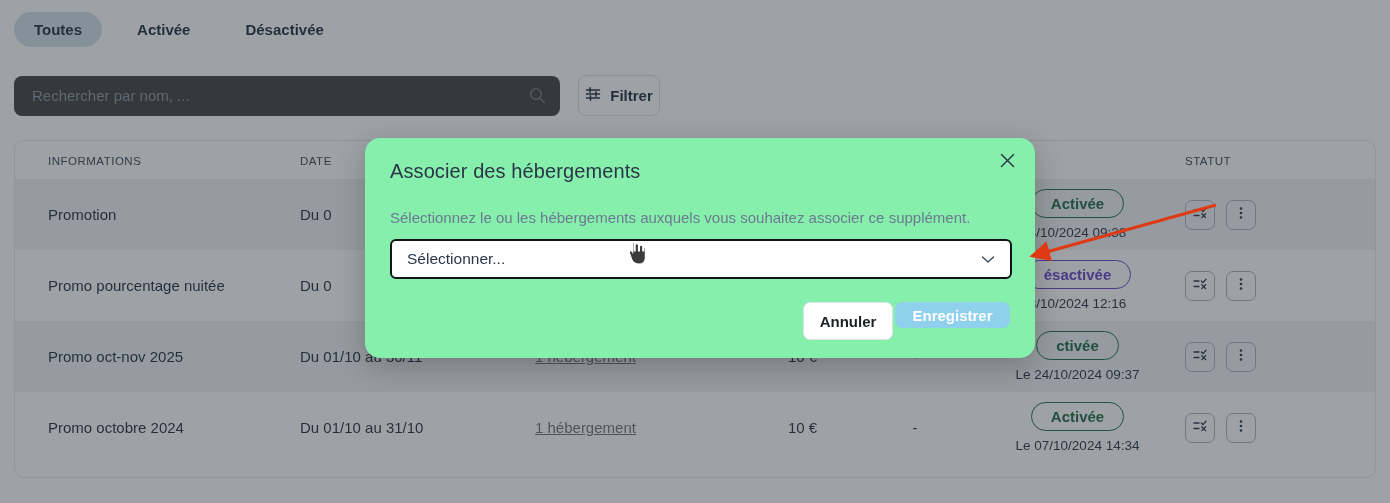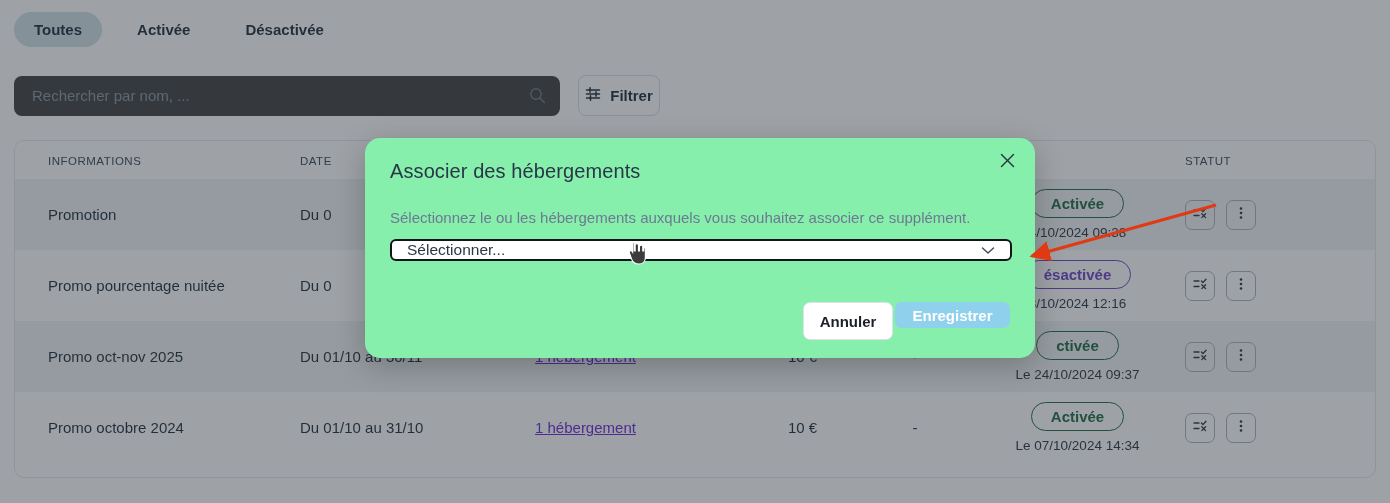--- a/index.html
+++ b/index.html
@@ -47,21 +47,21 @@
   tbody tr.alt { background: #eef2f5; }
   .c-info   { width: 285px; padding-left: 33px; }
   .c-date   { width: 235px; }
   .c-lodg   { width: 210px; }
   .c-price  { width: 115px; text-align: center; }
   .c-extra  { width: 110px; text-align: center; }
   .c-status { width: 215px; text-align: center; }
   .c-act    { width: 192px; padding-left: 0; }
   th.c-status { text-align: left; padding-left: 8px; }
   th.c-act { padding-left: 0; }
-  .lodg { text-decoration: underline; color: #6d28d9; cursor: pointer; margin-top: 24px; }
+  .lodg { text-decoration: underline; color: #737373; cursor: pointer; margin-top: 24px; }
   .badge {
     display: inline-block; padding: 5px 19px; border-radius: 18px;
     font-size: 15px; font-weight: 700; border: 1px solid currentColor;
   }
   .badge.on  { color: #1f6b42; }
   .badge.off { color: #6c43c9; }
   .stamp { display: block; margin-top: 7px; font-size: 13.5px; color: #2a3645; }
   .actwrap { display: flex; gap: 11px; }
   .actbtn {
     width: 30px; height: 30px; border: 1px solid #a9b2bc; border-radius: 7px;
@@ -74,21 +74,21 @@
   
   .modal {
     position: absolute; left: 365px; top: 138px; width: 670px; height: 220px;
     background: #86efac; border-radius: 15px; box-shadow: 0 8px 30px rgba(0,0,0,.22);
     padding: 22px 25px 0 25px;
   }
   .m-title { font-size: 20px; color: #2b3648; font-weight: 400; letter-spacing: .1px; }
   .m-sub { font-size: 15px; color: #6b7a90; margin-top: 26px; }
   .m-close { position: absolute; right: 19px; top: 14px; cursor: pointer; line-height: 1; }
   .m-select {
-    position: absolute; left: 25px; top: 101px; width: 622px; height: 22px;
+    position: absolute; left: 25px; top: 101px; width: 622px; height: 40px;
     border: 2px solid #111418; border-radius: 6px; display: flex; align-items: center;
     justify-content: space-between; padding: 0 15px; background: #fff; cursor: pointer;
   }
   .m-select span.val { font-size: 15.5px; color: #2b3648; }
   .m-actions { position: absolute; right: 25px; top: 164px; display: flex; gap: 2px; }
   .btn-cancel {
     width: 90px; height: 38px; background: #fff; border: 1px solid #dfe3e9; border-radius: 7px;
     font-size: 15px; font-weight: 700; color: #1b1f27; cursor: pointer;
     font-family: "Liberation Sans", sans-serif;
   }

